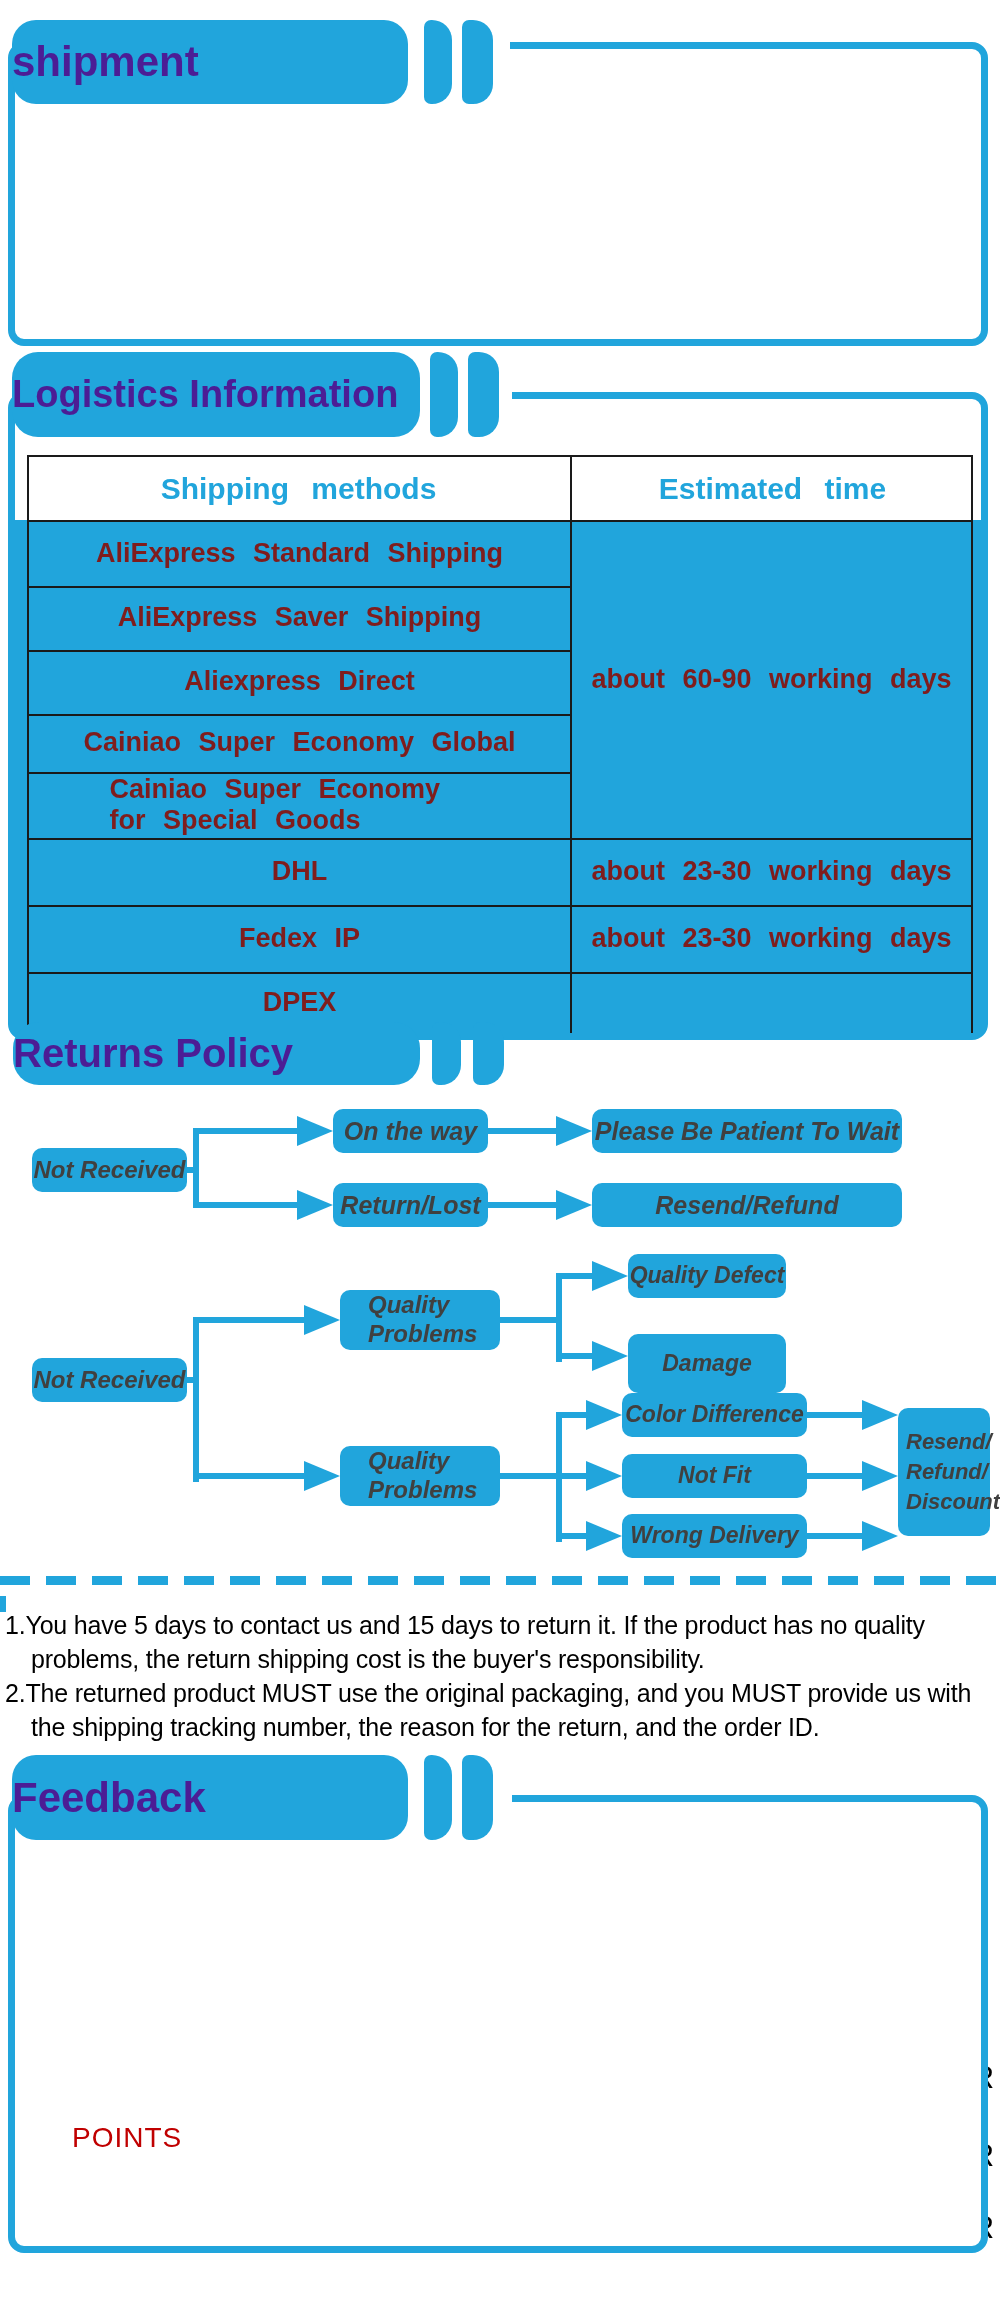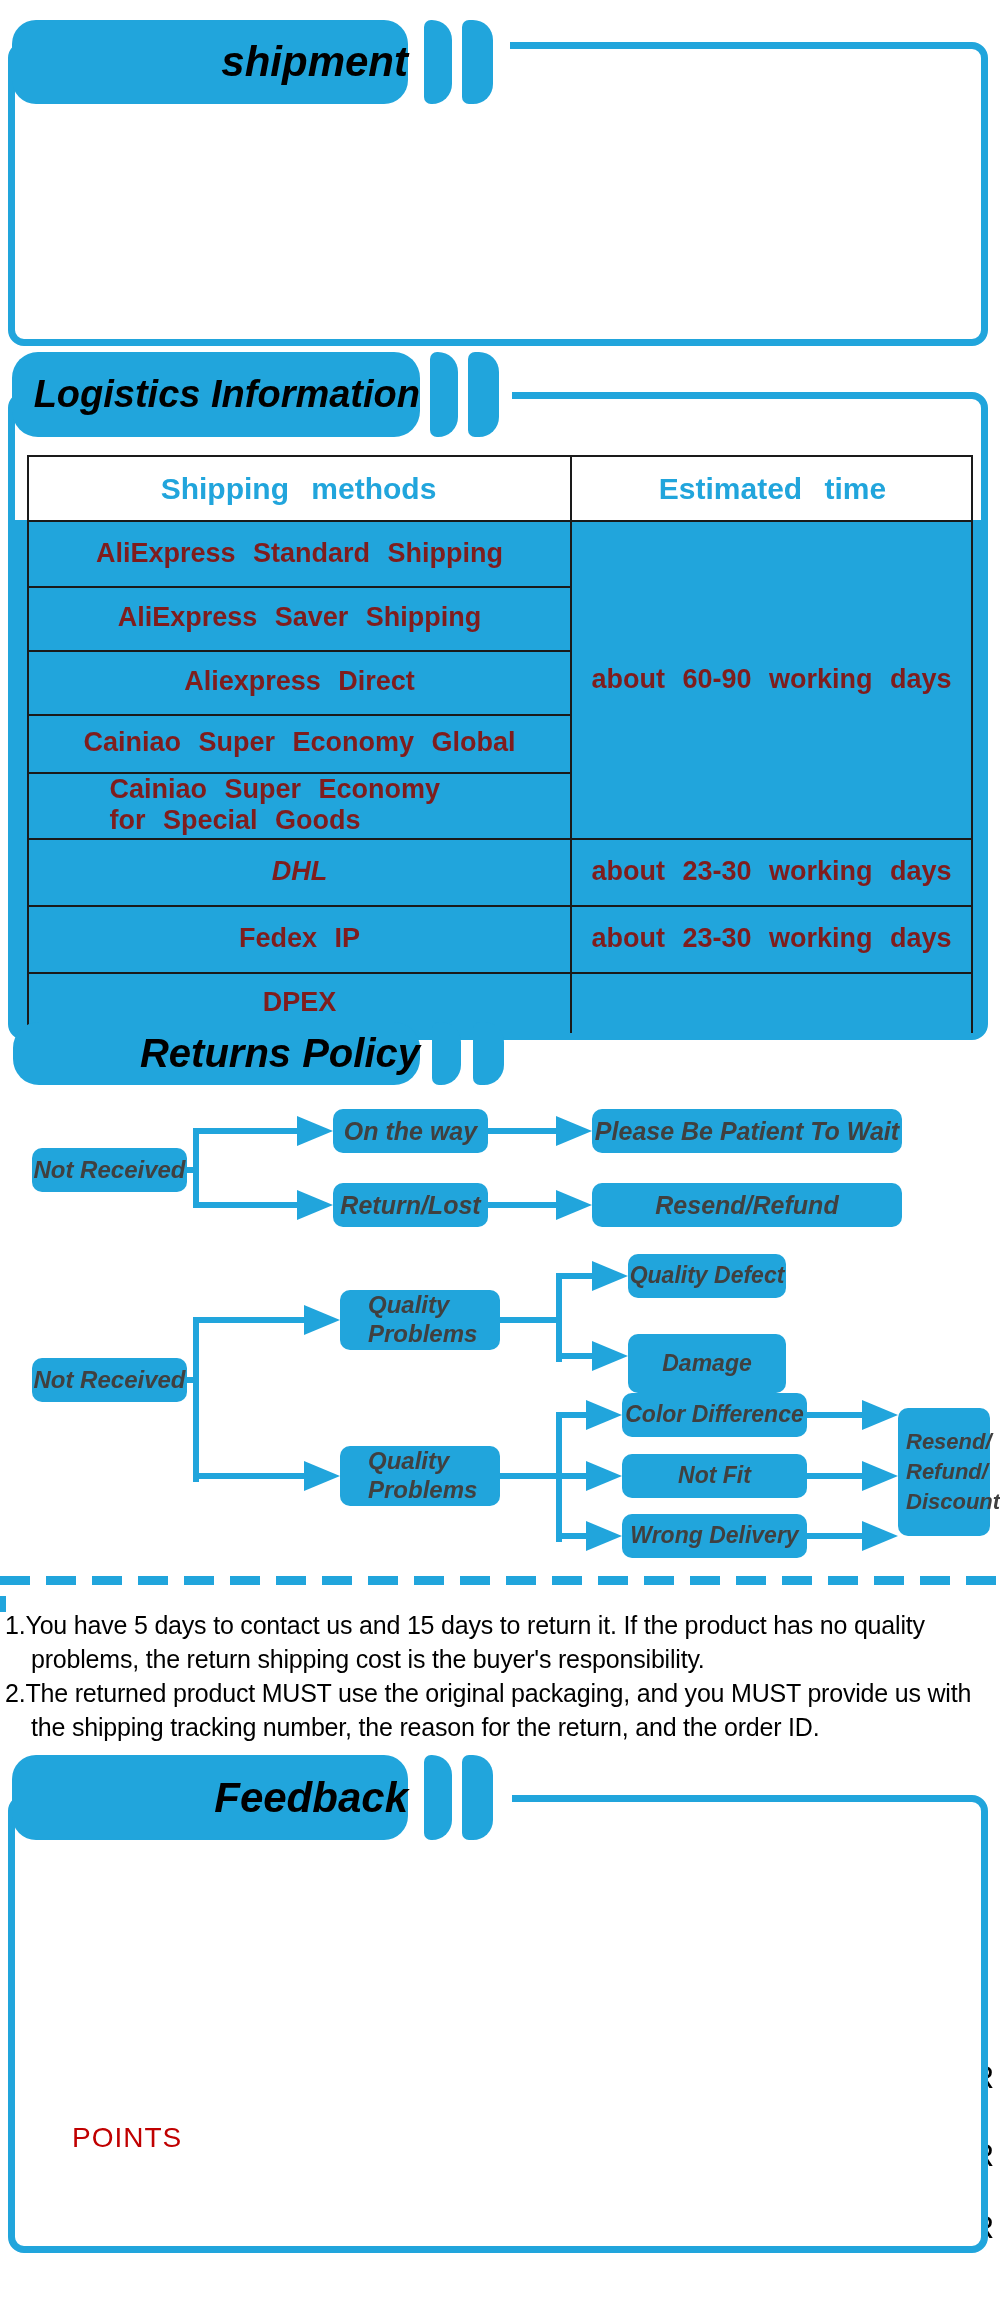--- a/index.html
+++ b/index.html
@@ -3,22 +3,22 @@
 <meta charset="utf-8">
 <style>
   :root{
     --blue:#21A5DC;
     --ink:#1a1a1a;
   }
   html,body{margin:0;padding:0;background:#fff;}
   .page{position:relative;width:1000px;height:2310px;background:#fff;overflow:hidden;
         font-family:"Liberation Sans",sans-serif;color:var(--ink);}
   
-  .hdr{position:absolute;background:var(--blue);color:#000000;font-weight:bold;
-       display:flex;align-items:center;justify-content:flex-end;z-index:3;font-style:italic;}
+  .hdr{position:absolute;background:var(--blue);color:#4c1d95;font-weight:bold;
+       display:flex;align-items:center;justify-content:flex-start;z-index:3;}
   .dbar{position:absolute;background:var(--blue);border-radius:7px 20px 20px 7px;z-index:3;}
   .patch{position:absolute;background:#fff;z-index:2;}
   
   .cbox{position:absolute;border:7px solid var(--blue);border-radius:16px;background:#fff;z-index:1;}
   
   .notes{position:absolute;font-size:25px;line-height:34px;letter-spacing:-0.2px;color:#000;}
   .note-item{padding-left:26px;text-indent:-26px;}
   
   .lg-inner{position:absolute;inset:0;}
   .blue-fill{position:absolute;background:var(--blue);}
@@ -108,21 +108,21 @@
       <div class="hsep" style="left:12px;top:506px;width:946px;"></div>
       <div class="hsep" style="left:12px;top:573px;width:946px;"></div>
 
       <div class="lg-cell" style="left:14px;top:123px;width:541px;height:64px;">AliExpress Standard Shipping</div>
       <div class="lg-cell" style="left:14px;top:187px;width:541px;height:64px;">AliExpress Saver Shipping</div>
       <div class="lg-cell" style="left:14px;top:251px;width:541px;height:64px;">Aliexpress Direct</div>
       <div class="lg-cell" style="left:14px;top:315px;width:541px;height:58px;">Cainiao Super Economy Global</div>
       <div class="lg-cell" style="left:14px;top:373px;width:541px;height:66px;">
         <span style="display:block;width:380px;text-align:left;">Cainiao Super Economy for Special Goods</span>
       </div>
-      <div class="lg-cell" style="left:14px;top:439px;width:541px;height:67px;font-style:italic;">DHL</div>
+      <div class="lg-cell" style="left:14px;top:439px;width:541px;height:67px;">DHL</div>
       <div class="lg-cell" style="left:14px;top:573px;width:541px;height:61px;">DPEX</div>
       <div class="lg-cell" style="left:14px;top:506px;width:541px;height:67px;">Fedex IP</div>
 
       <div class="lg-cell" style="left:557px;top:123px;width:399px;height:316px;">about 60-90 working days</div>
       <div class="lg-cell" style="left:557px;top:439px;width:399px;height:67px;">about 23-30 working days</div>
       <div class="lg-cell" style="left:557px;top:506px;width:399px;height:67px;">about 23-30 working days</div>
     </div>
   </div>
   <div class="patch" style="left:412px;top:386px;width:100px;height:18px;"></div>
   <div class="hdr" style="left:12px;top:352px;width:408px;height:85px;border-radius:26px;font-size:38px;">

